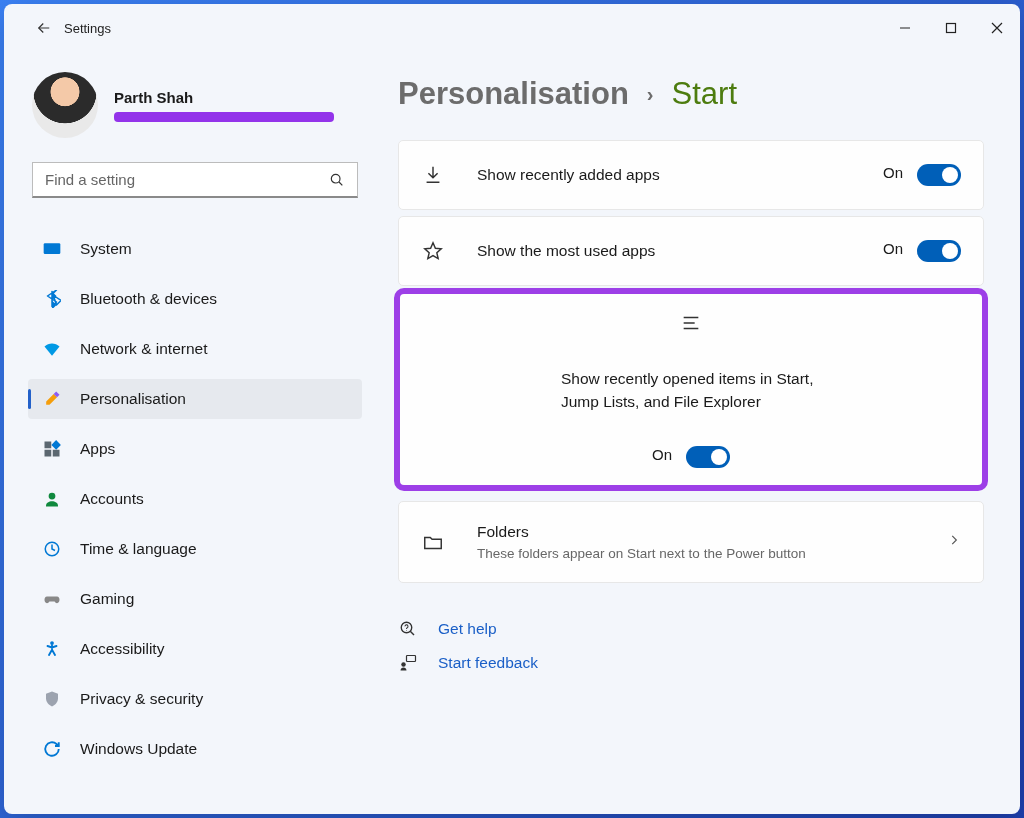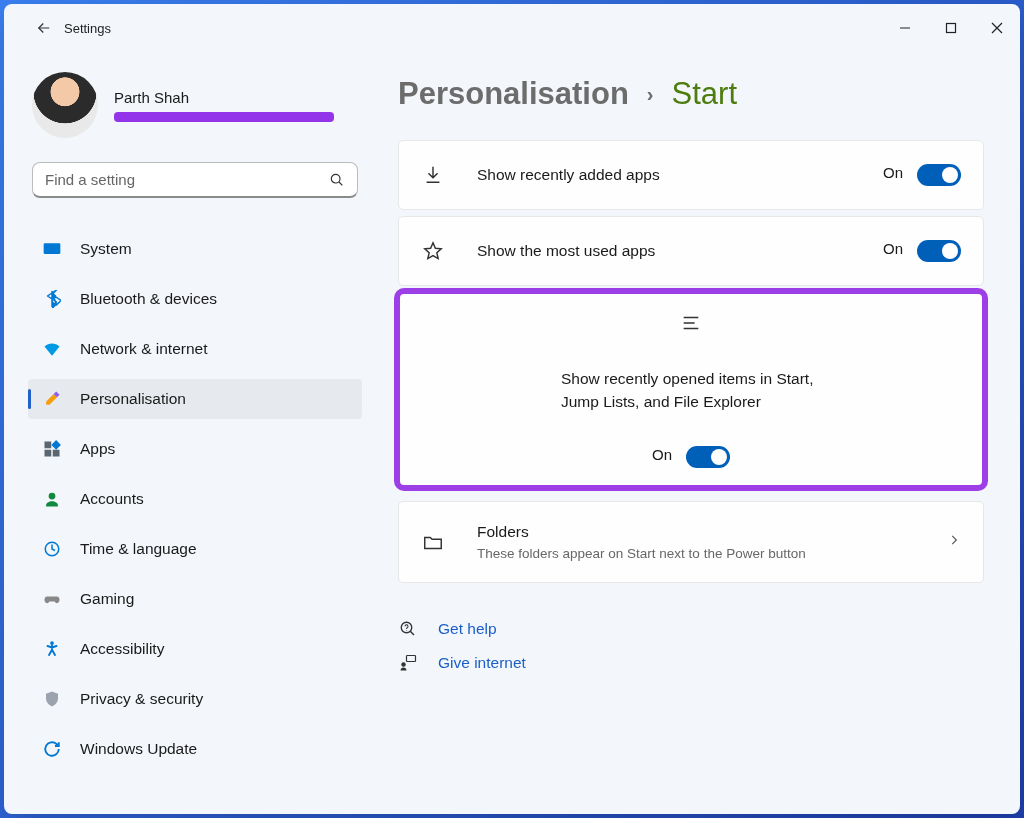--- a/index.html
+++ b/index.html
@@ -69,31 +69,31 @@
     display: flex; align-items: center; gap: 16px;
     margin-bottom: 24px;
     margin-left: 4px;
   }
   .avatar {
     width: 66px; height: 66px; border-radius: 50%;
     background: radial-gradient(circle at 50% 30%, #f4c9a8 0 25%, #2b2b2b 26% 55%, #e9e9e9 56% 100%);
     flex-shrink: 0;
   }
   .profile-text { display: flex; flex-direction: column; }
-  .profile-name { font-size: 15px; font-weight: 400; color: #1a1a1a; }
+  .profile-name { font-size: 15px; font-weight: 700; color: #1a1a1a; }
   .redact {
     width: 220px; height: 10px; background: #9333ea;
     border-radius: 4px; margin-top: 6px;
   }
   .search {
     height: 36px;
     background: #fff;
     border: 1px solid #bcbcbc;
     border-bottom: 2px solid #8a8a8a;
-    border-radius: 8px;
+    border-radius: 0;
     display: flex; align-items: center;
     padding: 16px 12px;
     margin-bottom: 28px;
     margin-left: 4px;
     margin-right: 4px;
   }
   .search input {
     flex: 1; border: none; outline: none;
     font-size: 15px; background: transparent;
     color: #666;
@@ -452,19 +452,19 @@
           <a href="#">Get help</a>
         </div>
         <div class="link-row">
           <span class="link-icon">
             <svg width="18" height="18" viewBox="0 0 24 24" fill="#333">
                 <rect x="10" y="2" width="12" height="8" rx="1" fill="none" stroke="#333" stroke-width="1.6"></rect>
                 <circle cx="6" cy="14" r="3"></circle>
                 <path d="M2 22c0-2.5 2-4 4-4s4 1.5 4 4H2z"></path>
               </svg>
           </span>
-          <a href="#">Give internet</a>
+          <a href="#">Start feedback</a>
         </div>
       </div>
 
     </div>
   </div>
 </div>
 
 </body></html>

